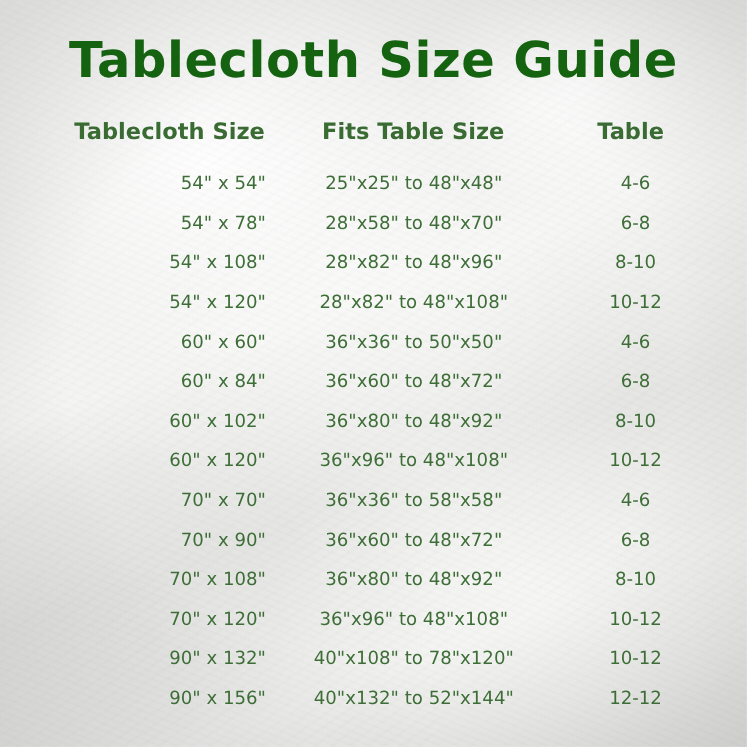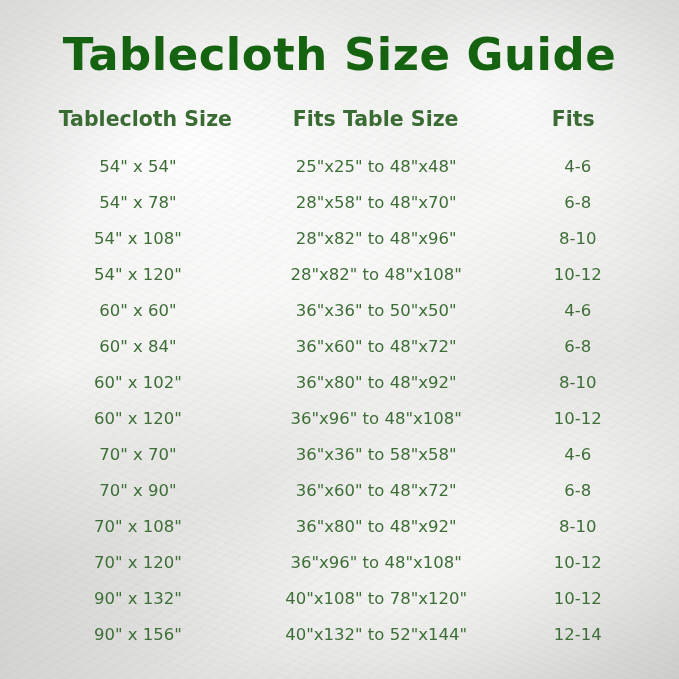--- a/index.html
+++ b/index.html
@@ -75,21 +75,21 @@
     white-space: nowrap;
   }
   table.size-table td {
     font-family: "DejaVu Sans", sans-serif;
     font-size: 16.5px;
     color: #3e6e37;
     padding: 8.5px 0;
     white-space: nowrap;
   }
   th.col-size, td.col-size {
-    text-align: center;
+    text-align: right;
     width: 34%;
     padding-left: 44px;
   }
   th.col-fits, td.col-fits {
     text-align: center;
     width: 44%;
     padding-left: 6px;
   }
   th.col-seats, td.col-seats {
     text-align: center;
@@ -107,21 +107,21 @@
   <div class="vignette"></div>
 
   <div class="content">
     <h1 class="title">Tablecloth Size Guide</h1>
 
     <table class="size-table">
       <thead>
         <tr>
           <th class="col-size">Tablecloth Size</th>
           <th class="col-fits">Fits Table Size</th>
-          <th class="col-seats">Fits</th>
+          <th class="col-seats">Table</th>
         </tr>
       </thead>
       <tbody>
         <tr>
           <td class="col-size">54" x 54"</td>
           <td class="col-fits">25"x25" to 48"x48"</td>
           <td class="col-seats">4-6</td>
         </tr>
         <tr>
           <td class="col-size">54" x 78"</td>
@@ -179,18 +179,18 @@
           <td class="col-seats">10-12</td>
         </tr>
         <tr>
           <td class="col-size">90" x 132"</td>
           <td class="col-fits">40"x108" to 78"x120"</td>
           <td class="col-seats">10-12</td>
         </tr>
         <tr>
           <td class="col-size">90" x 156"</td>
           <td class="col-fits">40"x132" to 52"x144"</td>
-          <td class="col-seats">12-14</td>
+          <td class="col-seats">12-12</td>
         </tr>
       </tbody>
     </table>
   </div>
 </div>
 
 </body></html>

